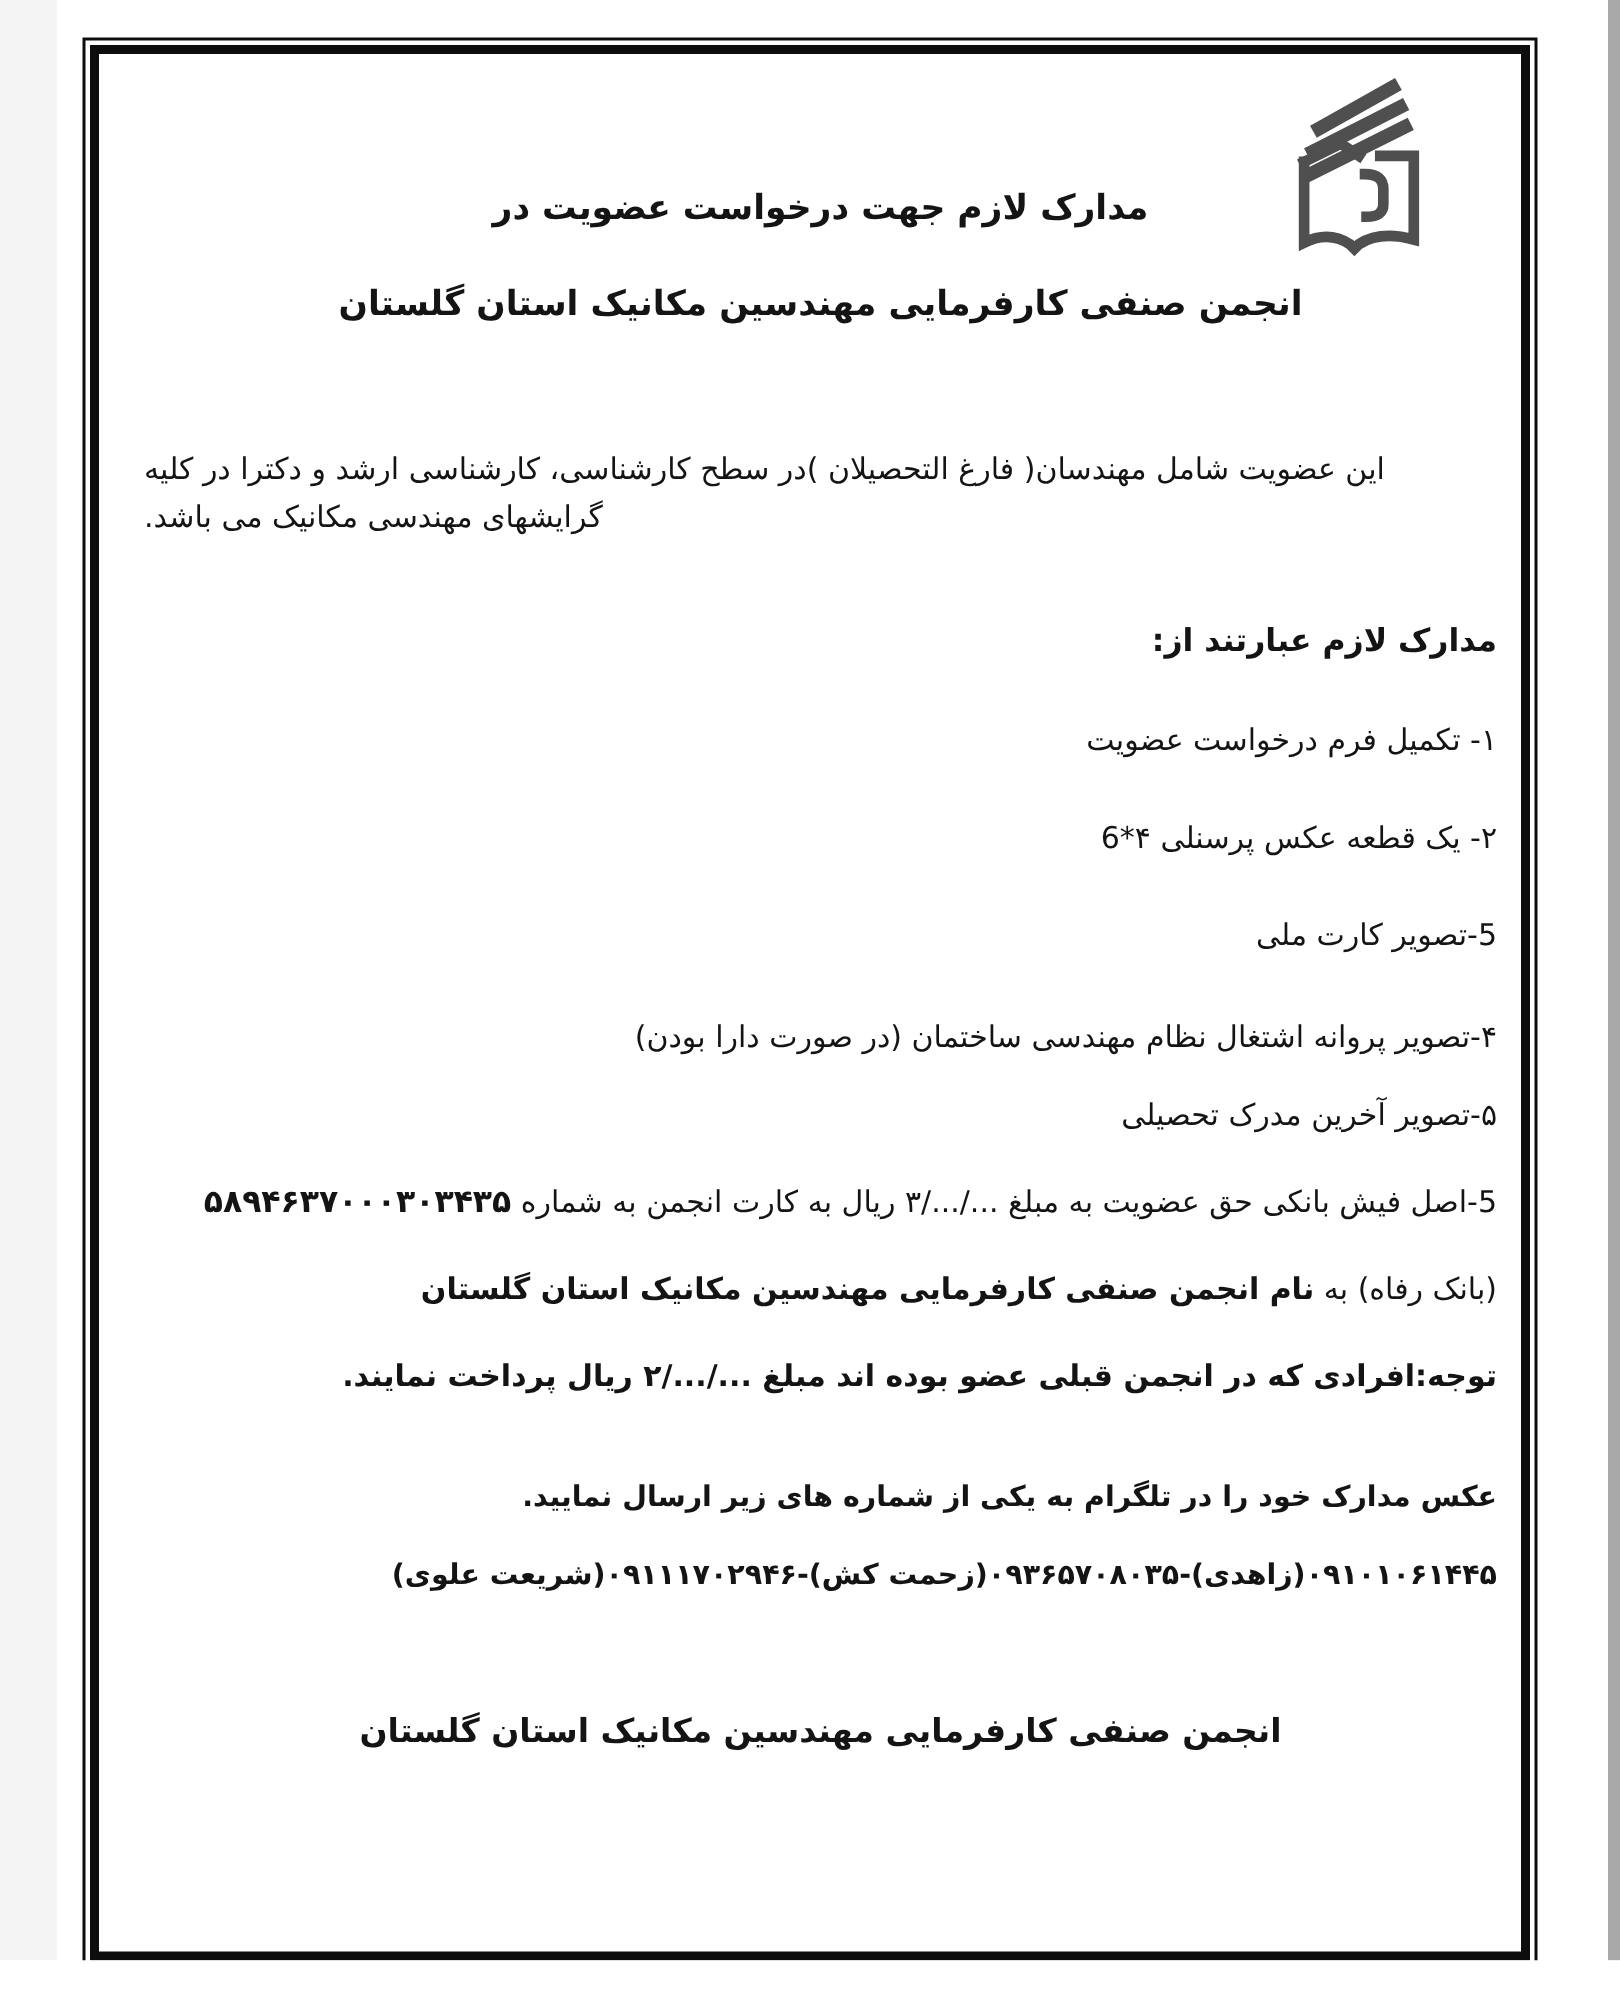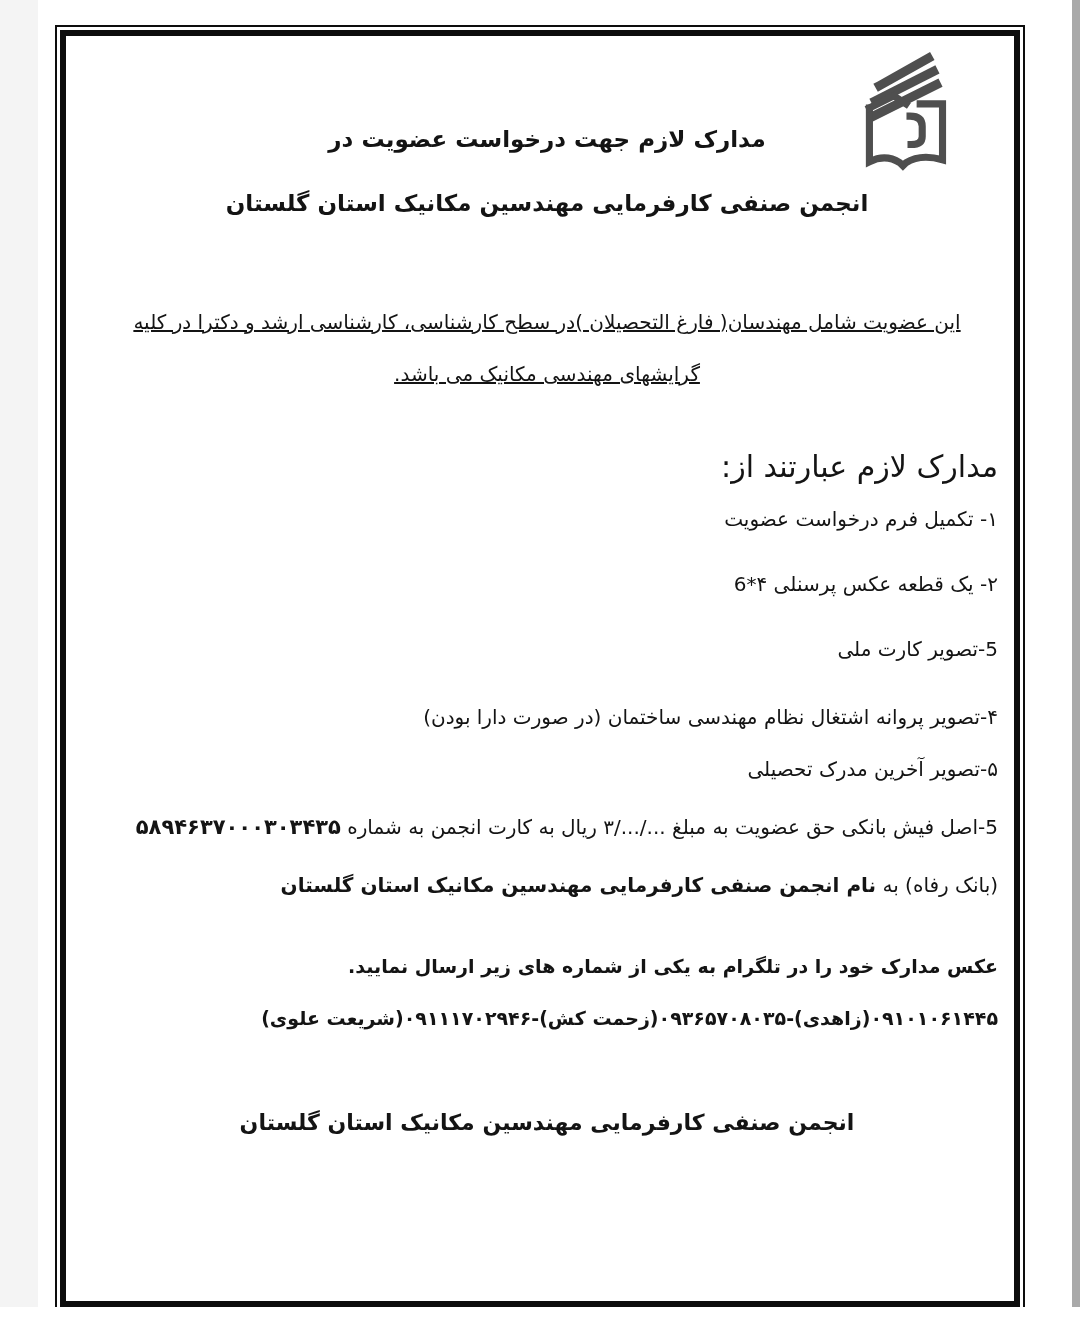--- a/index.html
+++ b/index.html
@@ -34,25 +34,25 @@
   .logo svg { width: 100%; height: 100%; }
 
   p, h1, h2 { margin: 0; padding: 0; }
   .line { line-height: 34px; font-size: 20px; text-align: right; }
   .bold { font-weight: bold; }
   .ltr  { direction: ltr; unicode-bidi: isolate; display: inline-block; }
 
   .title1 { margin-top: 86px; text-align: center; font-size: 23px; font-weight: bold; line-height: 34px; }
   .title2 { margin-top: 30px; text-align: center; font-size: 23px; font-weight: bold; line-height: 34px; }
 
-  .intro { margin-top: 76px; font-size: 20px; line-height: 52px; text-align: center; text-decoration: underline; }
+  .intro { margin-top: 76px; font-size: 20px; line-height: 32px; text-align: left; }
 
-  .req-heading { margin-top: 50px; font-size: 30px; font-weight: normal; line-height: 34px; text-align: right; }
+  .req-heading { margin-top: 50px; font-size: 21px; font-weight: bold; line-height: 34px; text-align: right; }
 
-  .item1 { margin-top: 18px; }
+  .item1 { margin-top: 32px; }
   .item2 { margin-top: 31px; }
   .item3 { margin-top: 31px; }
   .item4 { margin-top: 34px; }
   .item5 { margin-top: 18px; }
   .item6 { margin-top: 24px; }
   .card-number { font-weight: bold; font-size: 21px; letter-spacing: 1px; }
 
   .bank-line { margin-top: 24px; }
   .note-line { margin-top: 24px; font-weight: bold; }
 
@@ -104,20 +104,23 @@
       <p class="line item5">۵-تصویر آخرین مدرک تحصیلی</p>
 
       <p class="line item6">
         <span>5-اصل فیش بانکی حق عضویت به مبلغ </span><span class="ltr">۳/.../...</span><span> ریال به کارت انجمن به شماره </span><span class="ltr card-number">۵۸۹۴۶۳۷۰۰۰۳۰۳۴۳۵</span>
       </p>
 
       <p class="line bank-line">
         <span>(بانک رفاه) به </span><span class="bold">نام انجمن صنفی کارفرمایی مهندسین مکانیک استان گلستان</span>
       </p>
 
+      <p class="line note-line">
+        <span>توجه:افرادی که در انجمن قبلی عضو بوده اند مبلغ </span><span class="ltr">۲/.../...</span><span> ریال پرداخت نمایند.</span>
+      </p>
 
       <p class="telegram-line">عکس مدارک خود را در تلگرام به یکی از شماره های زیر ارسال نمایید.</p>
 
       <p class="phones-line">۰۹۱۰۱۰۶۱۴۴۵(زاهدی)-۰۹۳۶۵۷۰۸۰۳۵(زحمت کش)-۰۹۱۱۱۷۰۲۹۴۶(شریعت علوی)</p>
 
       <p class="footer-line">انجمن صنفی کارفرمایی مهندسین مکانیک استان گلستان</p>
 
     </div>
   </div>
 </div>

